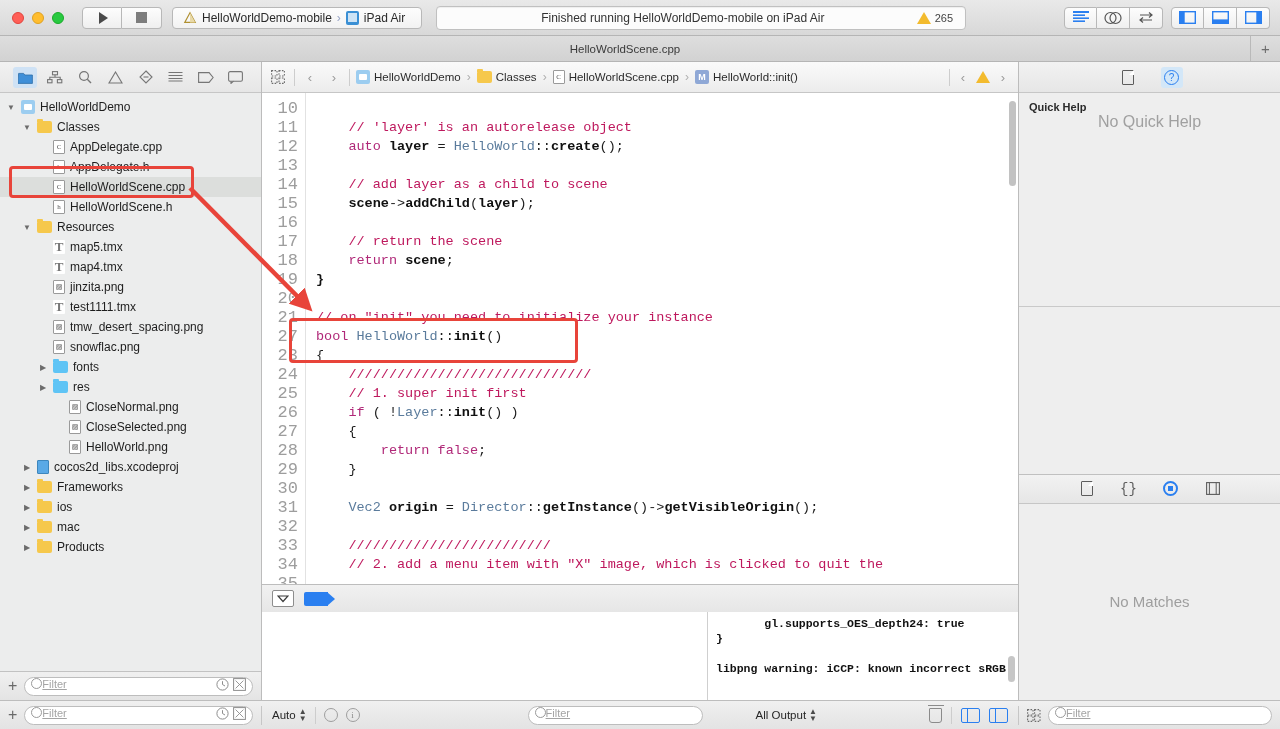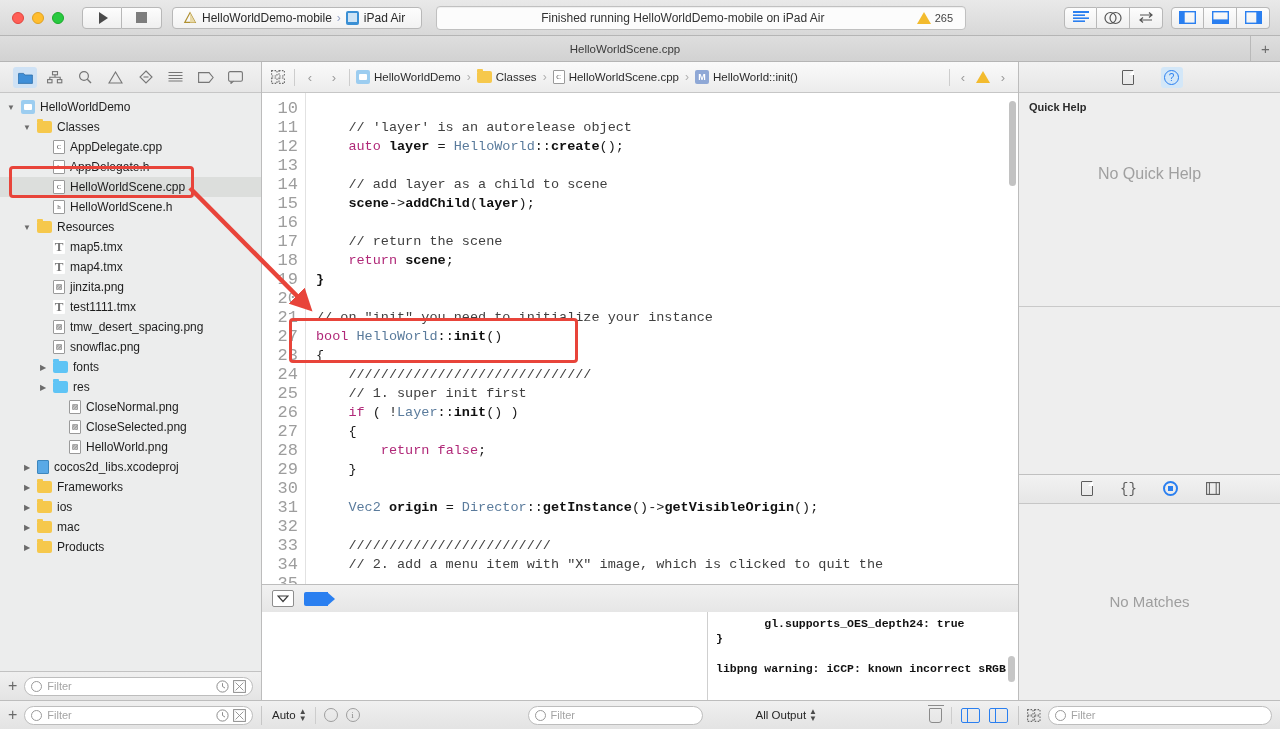--- a/index.html
+++ b/index.html
@@ -105,21 +105,21 @@
   .appicon { width: 14px; height: 14px; background: #9ccdf0; border-radius: 2px; position:relative;}
   .appicon::after{content:"";position:absolute;left:3px;top:4px;width:8px;height:6px;background:#fff;border-radius:1px;}
 
   .navfilter {
     height: 29px; border-top: 1px solid #c2c2c2; background: linear-gradient(#f0f0f0,#e4e4e4);
     display: flex; align-items: center; padding: 0 8px; gap: 7px;
   }
   .plus { font-size: 16px; color: #6a6a6a; }
   .fbox {
     flex: 1; height: 19px; background: #fff; border: 1px solid #bdbdbd; border-radius: 10px;
-    display: flex; align-items: center; padding: 0 6px; gap: 5px; font-size: 11px; color: #a4a4a4;
+    display: flex; align-items: flex-start; padding: 0 6px; font-size: 11px; color: #a4a4a4; text-decoration: underline;
   }
   .circ { width: 11px; height: 11px; border-radius: 50%; border: 1.3px solid #9a9a9a; flex-shrink: 0; }
 
   
   .center { flex: 1; display: flex; flex-direction: column; background: #fff; position: relative; }
   .jumpbar {
     height: 31px; border-bottom: 1px solid #c6c6c6; background: linear-gradient(#fafafa,#ececec);
     display: flex; align-items: center; padding: 0 6px; gap: 6px; font-size: 11.5px; color: #2b2b2b;
   }
   .jb-icon { width: 20px; display:flex;align-items:center;justify-content:center; color:#666; }
@@ -127,21 +127,21 @@
   .vsep { width: 1px; height: 17px; background: #cdcdcd; }
   .crumb { display: flex; align-items: center; gap: 4px; }
   .crumb-sep { color: #b0b0b0; font-size: 12px; }
   .mico { width:14px;height:14px;background:#8fa8d6;border-radius:2px;color:#fff;font-size:9px;font-weight:bold;display:flex;align-items:center;justify-content:center;}
 
   .editor { flex: 1; position: relative; overflow: hidden; background: #fff; display:flex; }
   .gutter { width: 44px; background: #fff; border-right: 1px solid #e2e2e2; padding-top: 6px; text-align: right; }
   .gutter div { height: 19px; line-height: 19px; font-family: "Liberation Mono", monospace; font-size: 17px; color: #9d9d9d; padding-right: 7px; }
   .codearea { flex: 1; padding-top: 6px; padding-left: 10px; position: relative; overflow:hidden;}
   .cl { height: 19px; line-height: 19px; font-family: "Liberation Mono", monospace; font-size: 13.5px; color: #1d1d1d; white-space: pre; }
-  .cm { color: #404040; }
+  .cm { color: #be185d; }
   .kw { color: #b02878; }
   .ty { color: #5a7b9c; }
   .id { color: #111; font-weight: bold; }
 
   .vscroll { position: absolute; right: 2px; top: 8px; width: 7px; height: 85px; background: #c2c2c2; border-radius: 4px; }
 
   
   .debugbar {
     height: 28px; border-top: 1px solid #bdbdbd; background: linear-gradient(#f1f1f1,#e6e6e6);
     display: flex; align-items: center; padding: 0 10px; gap: 10px;
@@ -172,21 +172,21 @@
   .splitb i{display:block;width:6px;border-right:1.6px solid #2a7ff0;}
   .bb-right { width: 262px; border-left:1px solid #c6c6c6; display:flex;align-items:center;padding:0 8px;gap:7px;}
 
   
   .insp { width: 262px; background: #eeeeee; border-left: 1px solid #bcbcbc; display: flex; flex-direction: column; }
   .insptabs { height: 31px; border-bottom: 1px solid #c6c6c6; background: linear-gradient(#f2f2f2,#e6e6e6); display:flex;align-items:center;justify-content:center;gap:22px;}
   .itab{width:22px;height:21px;display:flex;align-items:center;justify-content:center;border-radius:3px;}
   .itab.active{background:#d3e7f8;}
   .qh { flex: 1; background: #eeeeee; padding: 8px 10px; }
   .qh-title { font-size: 11px; font-weight: bold; color: #2a2a2a; }
-  .qh-empty { text-align: center; color: #a0a0a0; font-size: 16px; margin-top: 52px; }
+  .qh-empty { text-align: center; color: #a0a0a0; font-size: 16px; }
   .insp-mid { height: 168px; background: #eeeeee; border-top: 1px solid #c9c9c9; }
   .libtabs { height: 30px; border-top:1px solid #c0c0c0; border-bottom: 1px solid #c6c6c6; background: linear-gradient(#f2f2f2,#e6e6e6); display:flex;align-items:center;justify-content:center;gap:20px;}
   .lib { flex: 1; background: #eeeeee; display:flex;align-items:center;justify-content:center;color:#9e9e9e;font-size:15px;}
   .docico{width:12px;height:15px;border:1.3px solid #5c5c5c;border-radius:1px;position:relative;}
   .docico::after{content:"";position:absolute;right:-1px;top:-1px;border-left:5px solid transparent;border-bottom:5px solid #fff;border-top:0;}
   .qico{width:15px;height:15px;border-radius:50%;border:1.5px solid #2a7ff0;color:#2a7ff0;font-size:10px;display:flex;align-items:center;justify-content:center;}
   .oico{width:15px;height:15px;border-radius:50%;border:2px solid #2a7ff0;display:flex;align-items:center;justify-content:center;}
   .oico i{width:5px;height:5px;background:#2a7ff0;}
 
   

